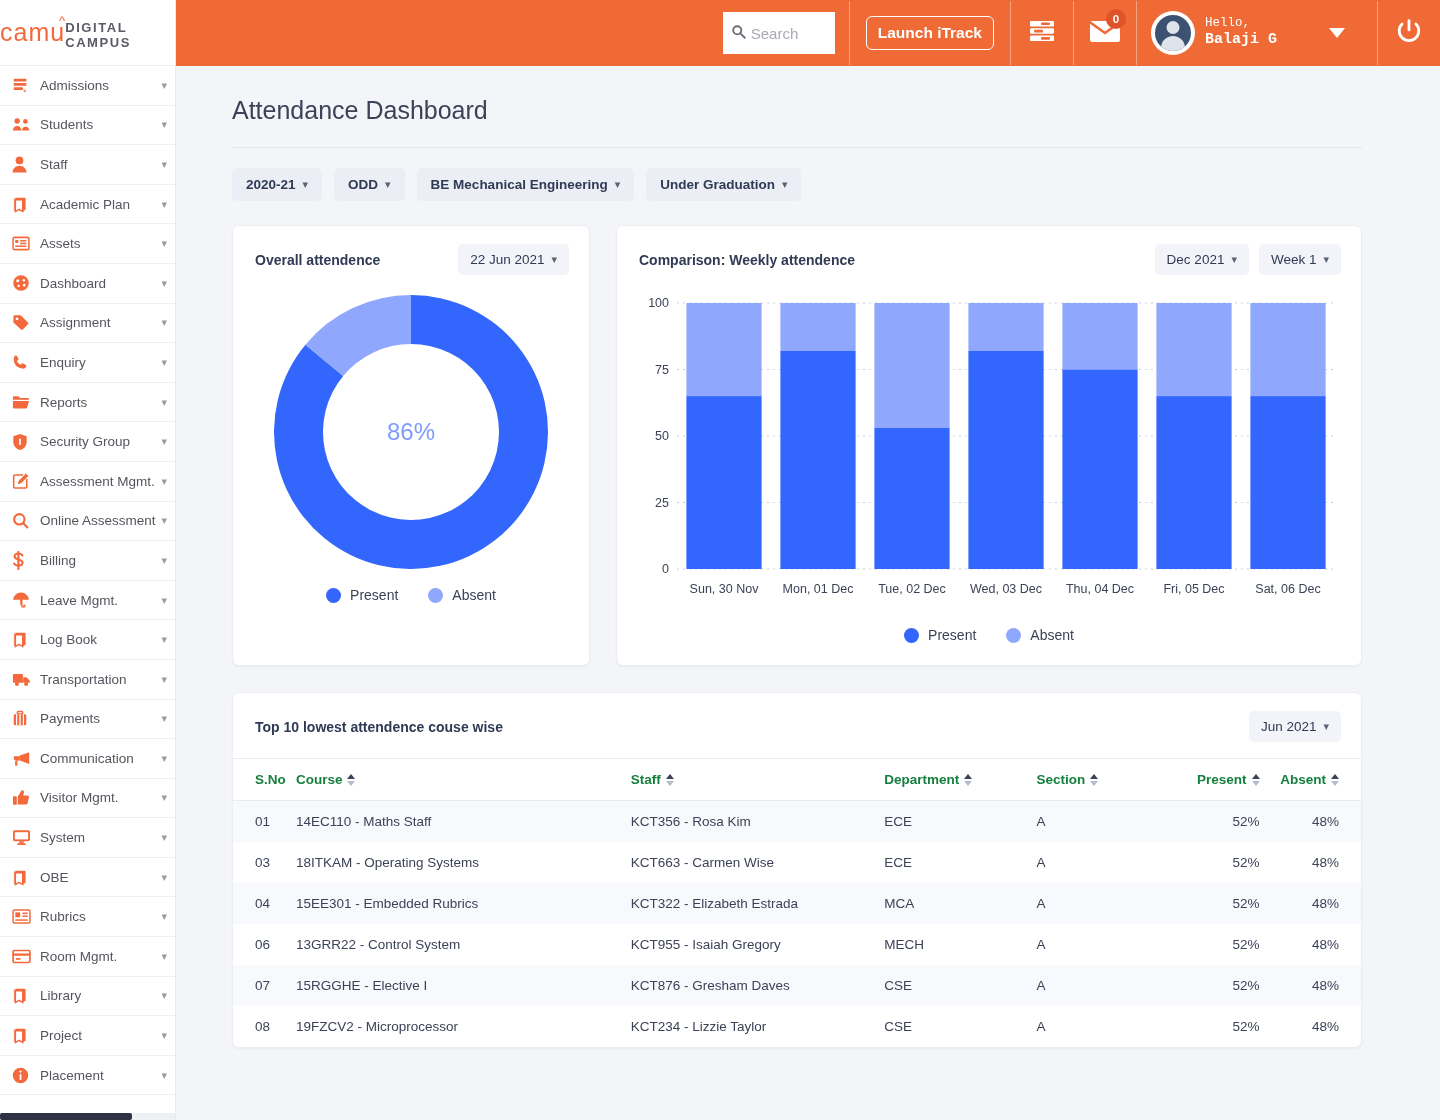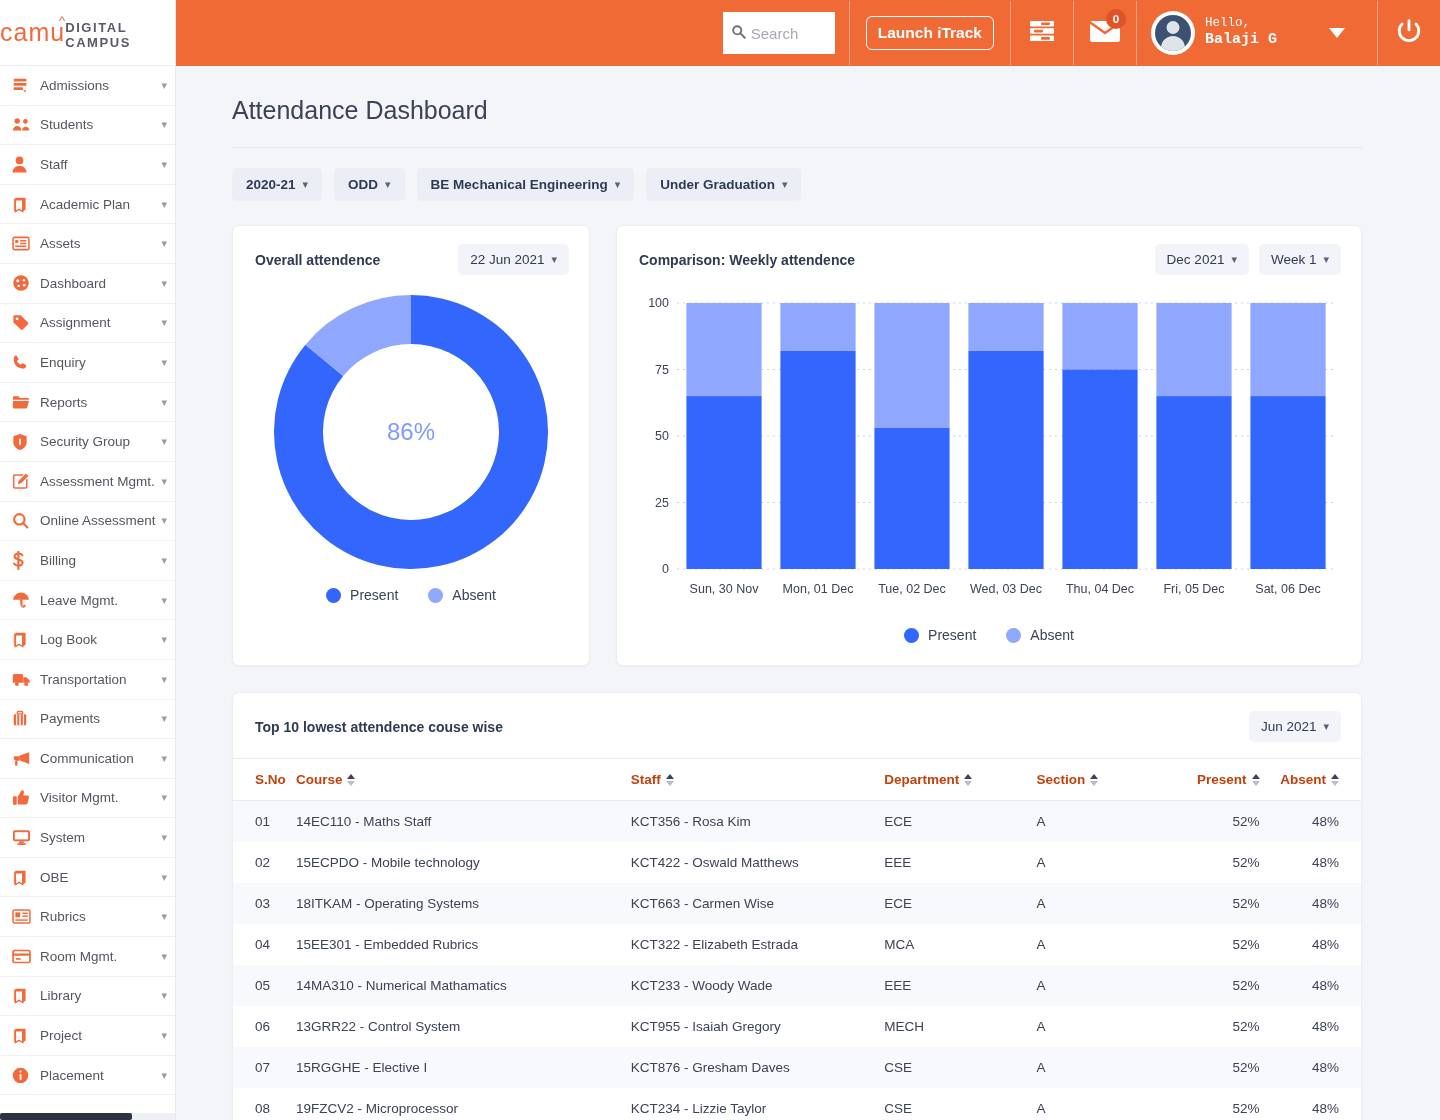--- a/index.html
+++ b/index.html
@@ -190,21 +190,21 @@
 
   
   .bar-card { flex: 1; }
   .chart-area { position: relative; padding: 18px 22px 0 22px; }
   .bar-legend { display: flex; justify-content: center; gap: 30px; padding: 16px 0 22px 0; }
 
   
   .table-card { margin-top: 26px; margin-bottom: 24px; }
   table { width: 100%; border-collapse: collapse; }
   thead th {
-    font-size: 13.5px; font-weight: 700; color: #c2410c;
+    font-size: 13.5px; font-weight: 700; color: #15803d;
     text-align: left; padding: 13px 0 13px 0;
     border-top: 1px solid #e9ebf2; border-bottom: 1px solid #e9ebf2;
     white-space: nowrap;
   }
   .th-inner { display: inline-flex; align-items: center; gap: 5px; }
   .sorter { display: inline-flex; flex-direction: column; gap: 2px; line-height: 0; }
   .sorter i {
     display: block; width: 0; height: 0;
     border-left: 4px solid transparent; border-right: 4px solid transparent;
   }
@@ -774,51 +774,33 @@
               <tr>
                 <td class="c-sno">01</td>
                 <td class="c-course">14EC110 - Maths Staff</td>
                 <td class="c-staff">KCT356 - Rosa Kim</td>
                 <td class="c-dept">ECE</td>
                 <td class="c-sec">A</td>
                 <td class="c-pres">52%</td>
                 <td class="c-abs">48%</td>
               </tr>
               <tr>
-                <td class="c-sno">02</td>
-                <td class="c-course">15ECPDO - Mobile technology</td>
-                <td class="c-staff">KCT422 - Oswald Matthews</td>
-                <td class="c-dept">EEE</td>
-                <td class="c-sec">A</td>
-                <td class="c-pres">52%</td>
-                <td class="c-abs">48%</td>
-              </tr>
-              <tr>
                 <td class="c-sno">03</td>
                 <td class="c-course">18ITKAM - Operating Systems</td>
                 <td class="c-staff">KCT663 - Carmen Wise</td>
                 <td class="c-dept">ECE</td>
                 <td class="c-sec">A</td>
                 <td class="c-pres">52%</td>
                 <td class="c-abs">48%</td>
               </tr>
               <tr>
                 <td class="c-sno">04</td>
                 <td class="c-course">15EE301 - Embedded Rubrics</td>
                 <td class="c-staff">KCT322 - Elizabeth Estrada</td>
                 <td class="c-dept">MCA</td>
-                <td class="c-sec">A</td>
-                <td class="c-pres">52%</td>
-                <td class="c-abs">48%</td>
-              </tr>
-              <tr>
-                <td class="c-sno">05</td>
-                <td class="c-course">14MA310 - Numerical Mathamatics</td>
-                <td class="c-staff">KCT233 - Woody Wade</td>
-                <td class="c-dept">EEE</td>
                 <td class="c-sec">A</td>
                 <td class="c-pres">52%</td>
                 <td class="c-abs">48%</td>
               </tr>
               <tr>
                 <td class="c-sno">06</td>
                 <td class="c-course">13GRR22 - Control System</td>
                 <td class="c-staff">KCT955 - Isaiah Gregory</td>
                 <td class="c-dept">MECH</td>
                 <td class="c-sec">A</td>

